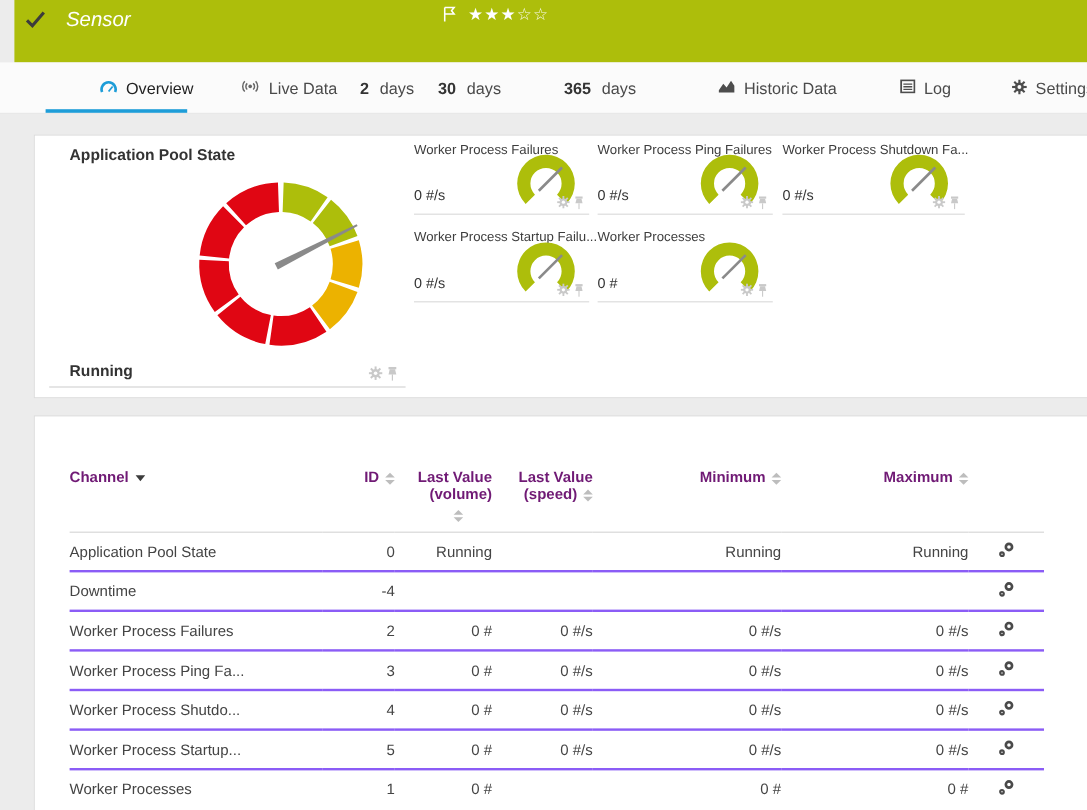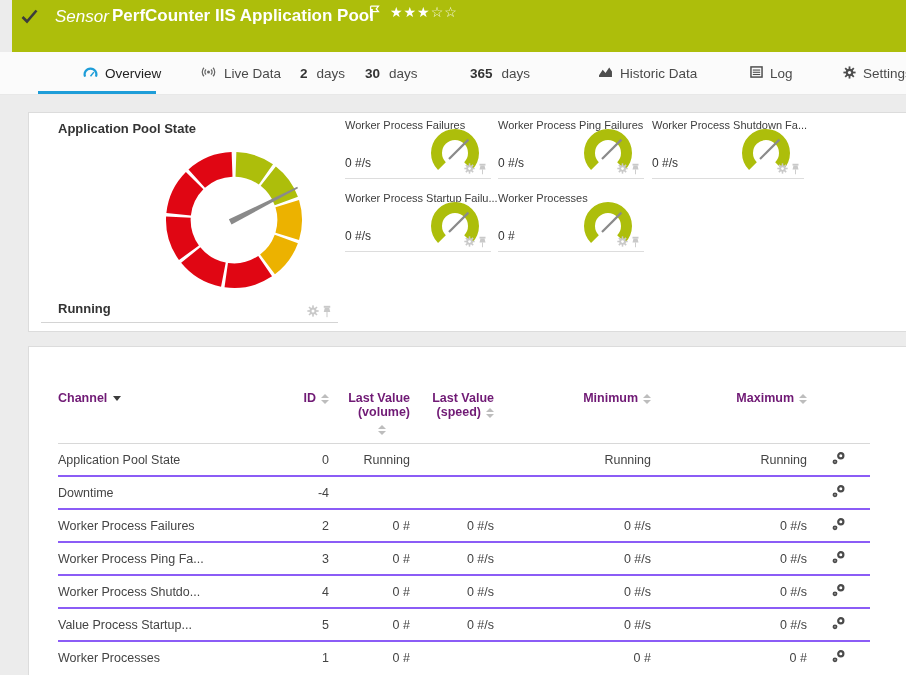--- a/index.html
+++ b/index.html
@@ -63,21 +63,20 @@
 </head>
 <body>
 
 <div class="topbar" style="background: rgb(173, 190, 11);">
   <span class="check">
     <svg width="17" height="15" viewBox="0 0 17 15">
         <path d="M1.5 8 L6 12.5 15.5 1.5" fill="none" stroke="#3c3c3c" stroke-width="2.6"></path>
       </svg>
   </span>
   <span class="kind">Sensor</span>
-  <span class="title">PerfCounter IIS Application Pool</span>
   <span class="flag">
     <svg width="11" height="14" viewBox="0 0 11 14">
         <path d="M1.6 1.2 h7.8 l-2.1 2.7 2.1 2.7 H1.6" fill="none" stroke="#fff" stroke-width="1.3"></path>
         <line x1="1.6" y1="1.2" x2="1.6" y2="13" stroke="#fff" stroke-width="1.3"></line>
       </svg>
   </span>
   <span class="stars"><span>★★★</span><span class="empty">☆☆</span></span>
   <span class="status">OK</span>
 </div>
 
@@ -428,21 +427,21 @@
           <td>0 #</td>
           <td>0 #/s</td>
           <td>0 #/s</td>
           <td>0 #/s</td>
           <td class="act"><span class="icon-btn"><svg width="15" height="15" viewBox="0 0 15 15" fill="none" stroke="#4a4a4a">
                 <circle cx="9.8" cy="4.8" r="2.6" stroke-width="2.2"></circle>
                 <circle cx="4" cy="10.8" r="1.5" stroke-width="1.8"></circle>
               </svg></span></td>
         </tr>
         <tr>
-          <td class="ch">Value Process Startup...</td>
+          <td class="ch">Worker Process Startup...</td>
           <td>5</td>
           <td>0 #</td>
           <td>0 #/s</td>
           <td>0 #/s</td>
           <td>0 #/s</td>
           <td class="act"><span class="icon-btn"><svg width="15" height="15" viewBox="0 0 15 15" fill="none" stroke="#4a4a4a">
                 <circle cx="9.8" cy="4.8" r="2.6" stroke-width="2.2"></circle>
                 <circle cx="4" cy="10.8" r="1.5" stroke-width="1.8"></circle>
               </svg></span></td>
         </tr>

